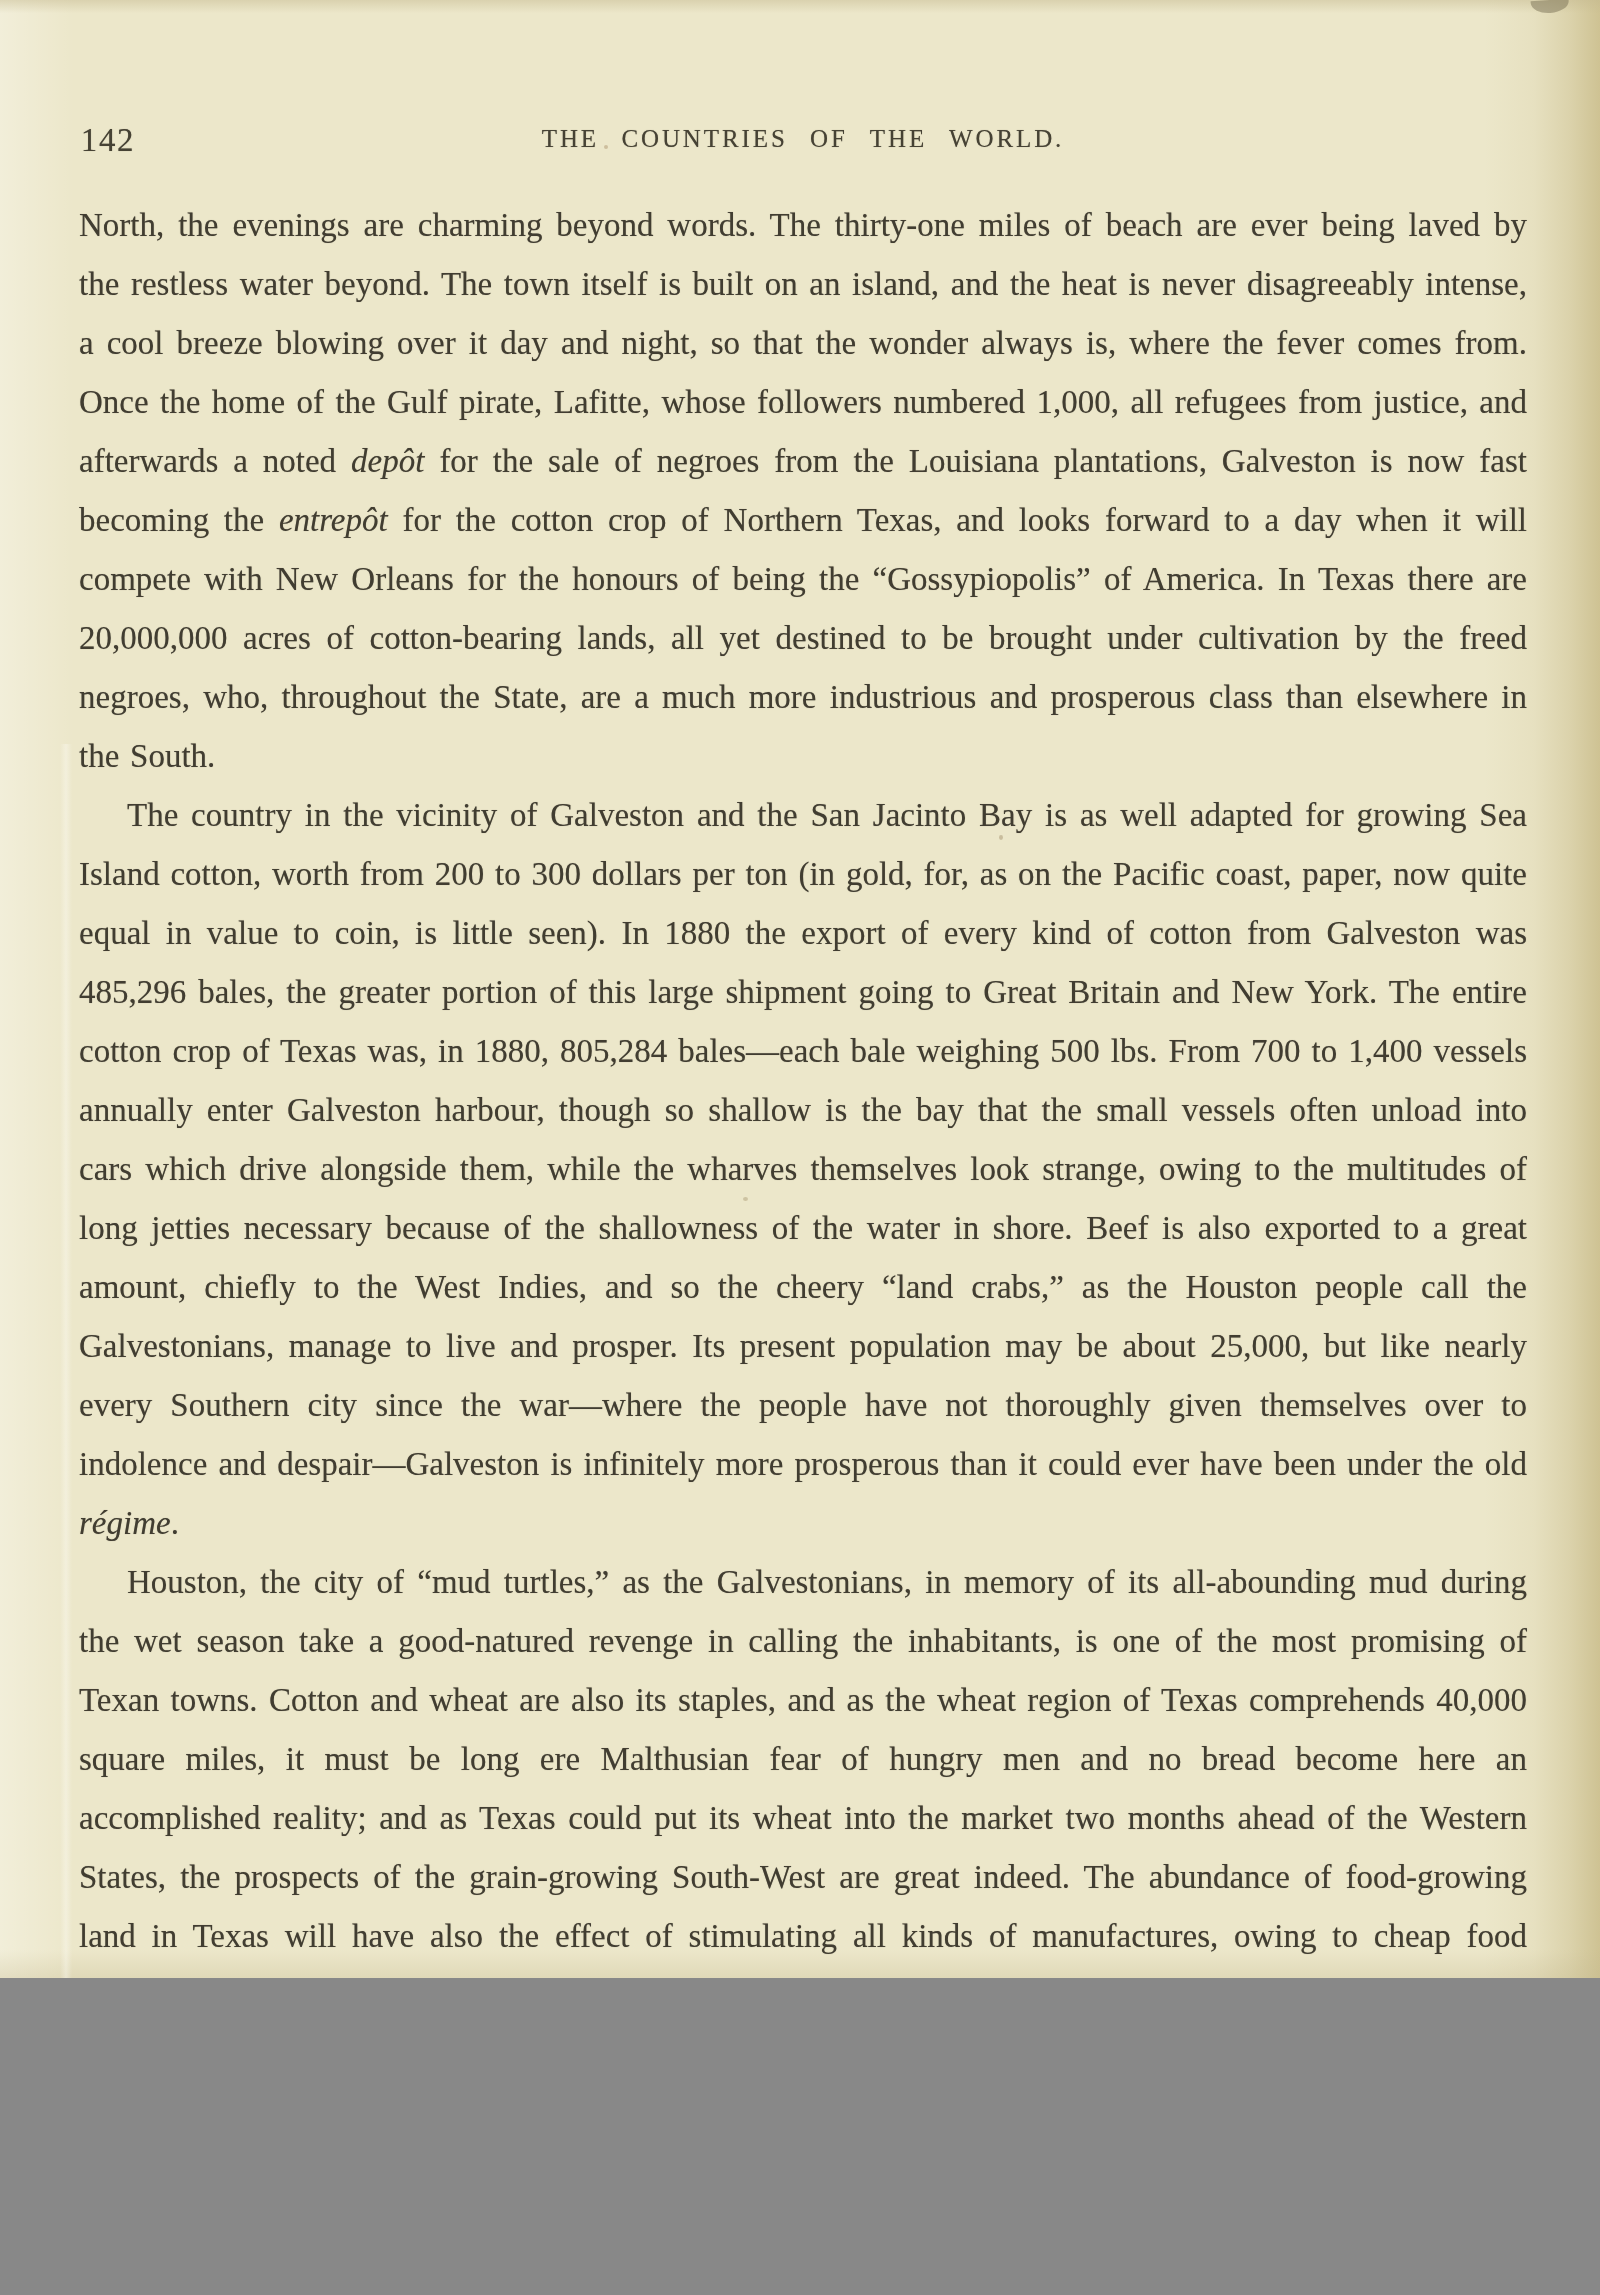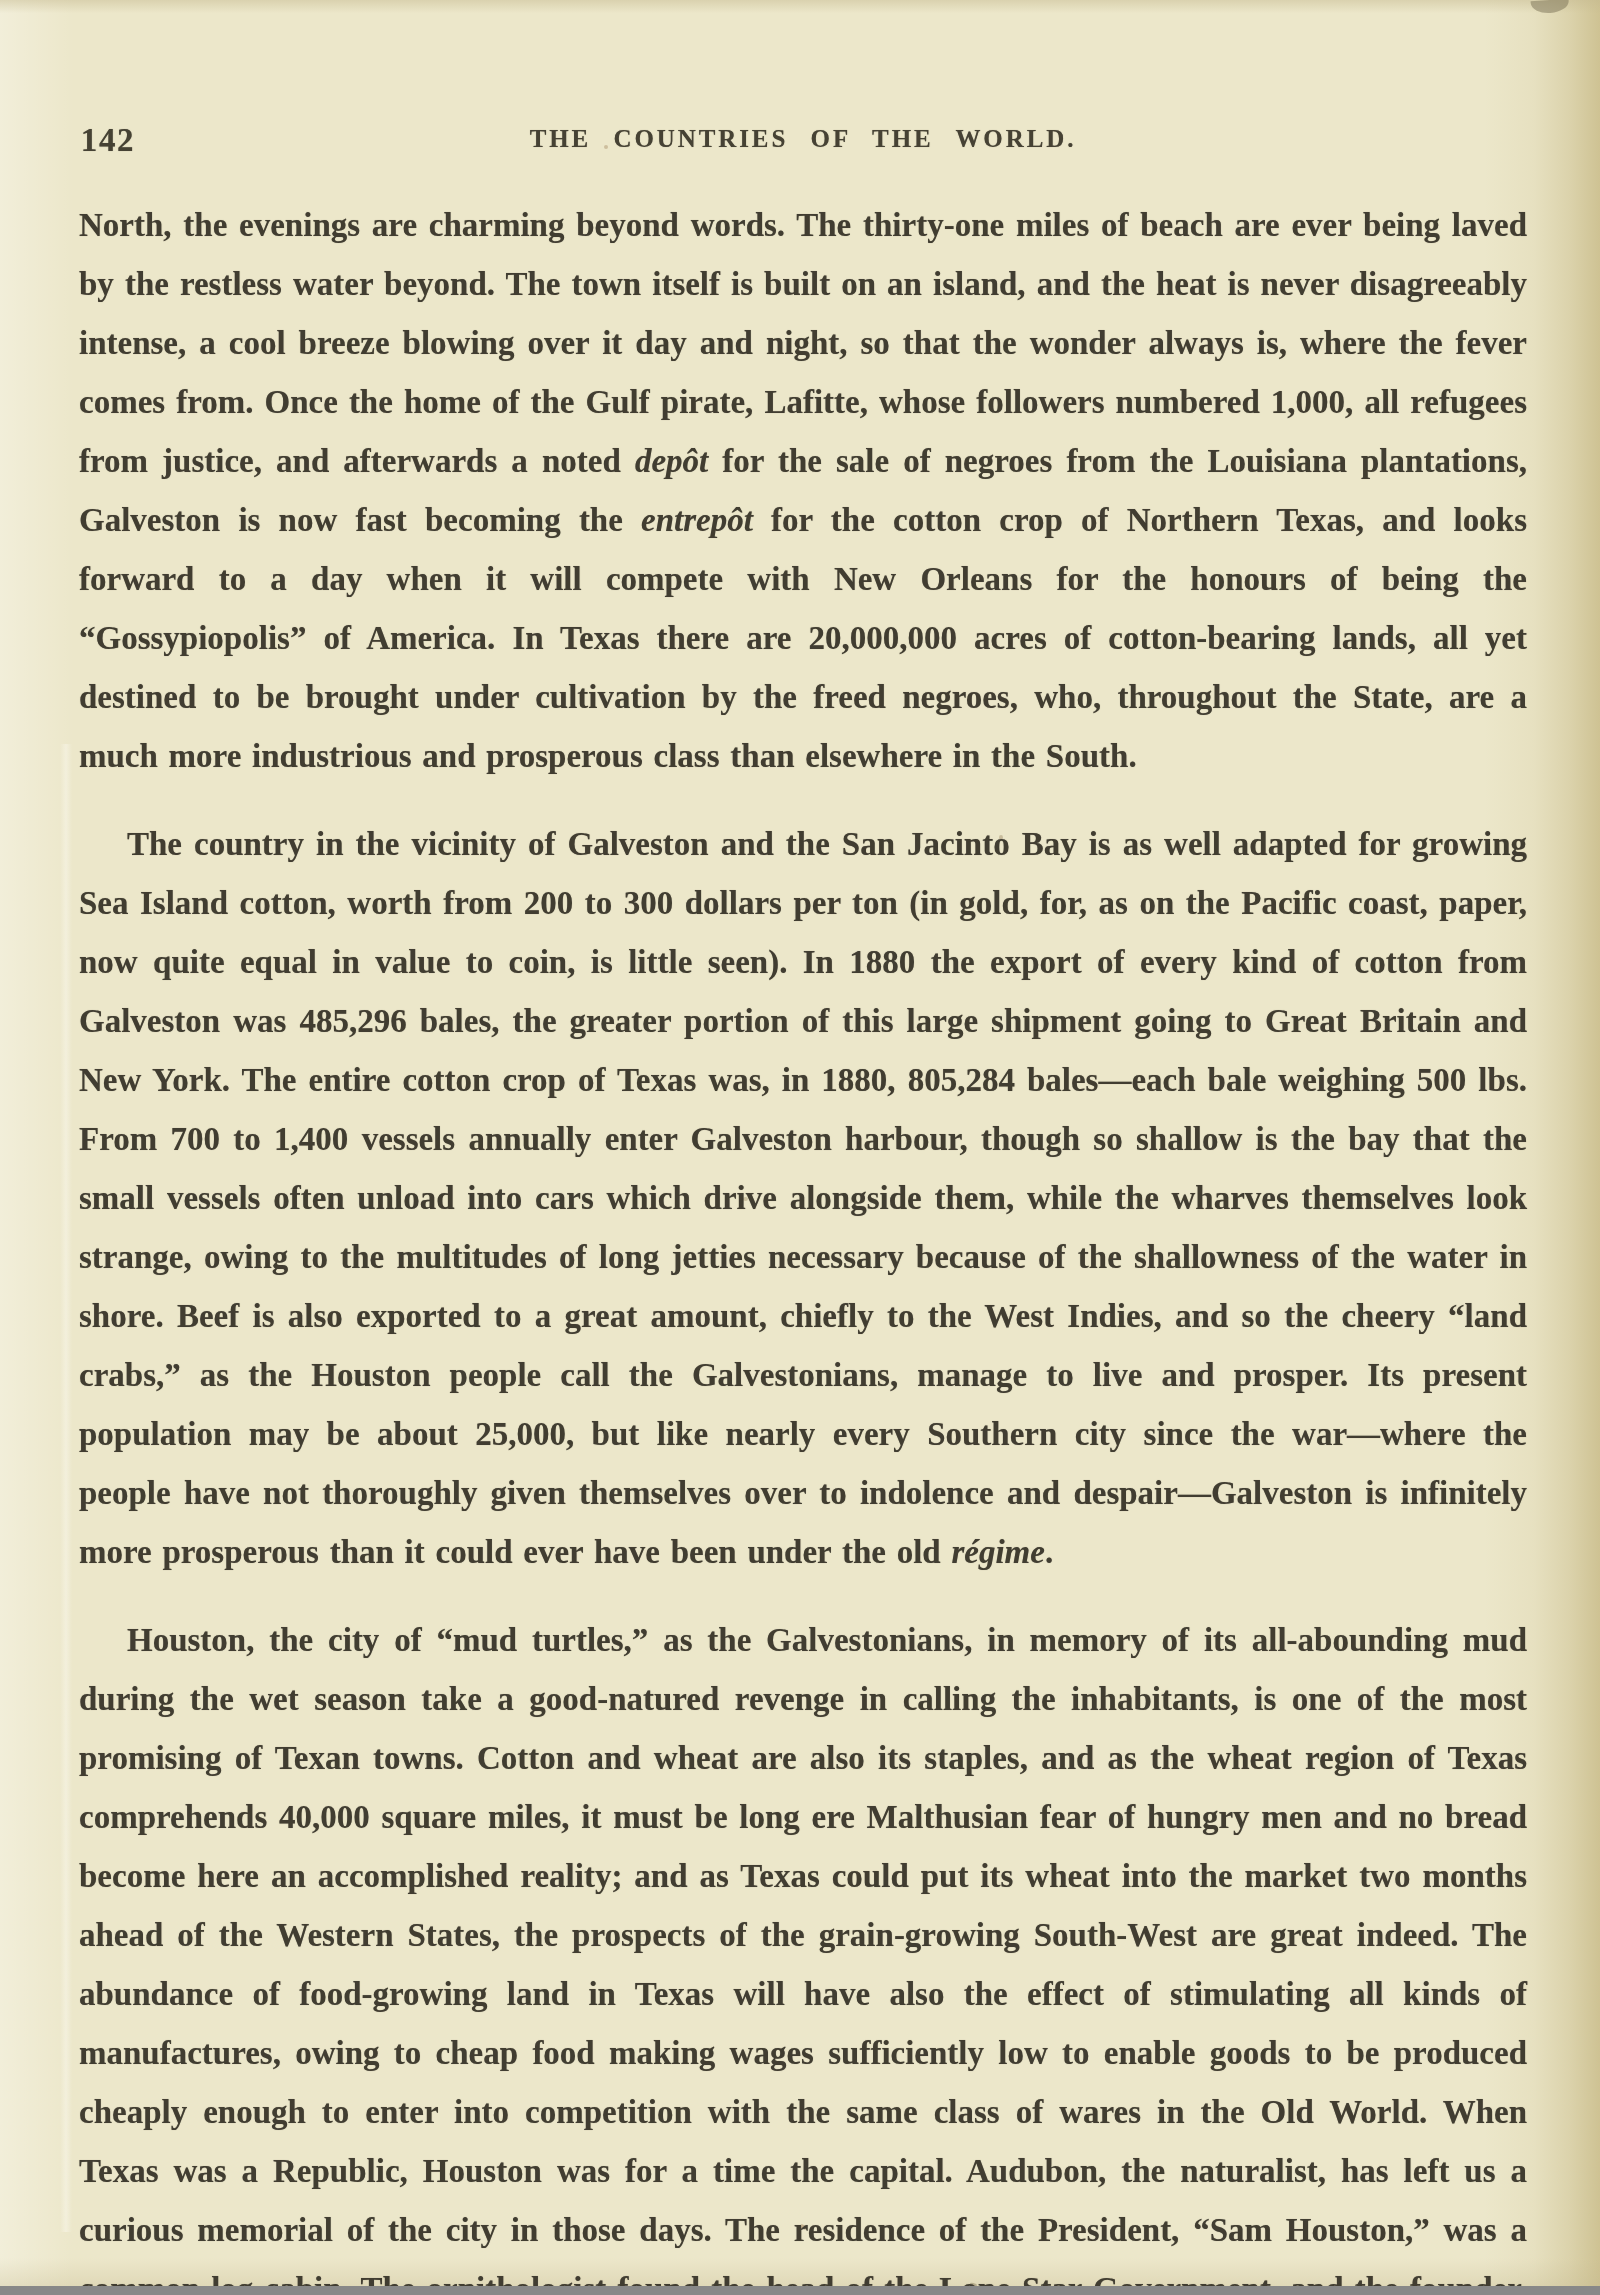--- a/index.html
+++ b/index.html
@@ -3,31 +3,30 @@
 <meta charset="utf-8">
 <style>
   html, body {
     margin: 0;
     padding: 0;
     background: #888;
   }
   .page {
     position: relative;
     width: 1600px;
-    height: 2286px;
+    height: 1978px;
     overflow: hidden;
     background:
       linear-gradient(to bottom, rgba(196,184,142,0.45) 0px, rgba(196,184,142,0) 13.2px),
       linear-gradient(to top, rgba(196,184,142,0.30) 0px, rgba(196,184,142,0) 28px),
       linear-gradient(to left, #cec293 0px, rgba(206,194,147,0.55) 31px, rgba(206,194,147,0.18) 66px, rgba(206,194,147,0) 116px),
       linear-gradient(to right, rgba(255,255,252,0.30) 0px, rgba(255,255,252,0) 74px),
       #ece7ca;
     font-family: "Liberation Serif", "DejaVu Serif", serif;
     color: #413d31;
-    font-weight: bold;
   }
   
   .left-highlight {
     position: absolute;
     left: 60px; top: 744px;
     width: 11.6px; height: 1488px;
     background: linear-gradient(to right, rgba(255,255,250,0), rgba(255,255,250,0.35), rgba(255,255,250,0));
   }
   
   .corner-mark {
@@ -78,21 +77,20 @@
     line-height: 59px;
     text-align: justify;
     text-shadow: 0 0 0.8px rgba(62,58,46,0.45);
     word-spacing: 2.5px;
   }
   .text-block p.para {
     margin: 0;
   }
   .text-block p.indent {
     text-indent: 48px;
-    margin-top: 29px;
   }
   .text-block i {
     font-style: italic;
   }
 </style>
 </head>
 <body>
 
 <div class="page">
 

